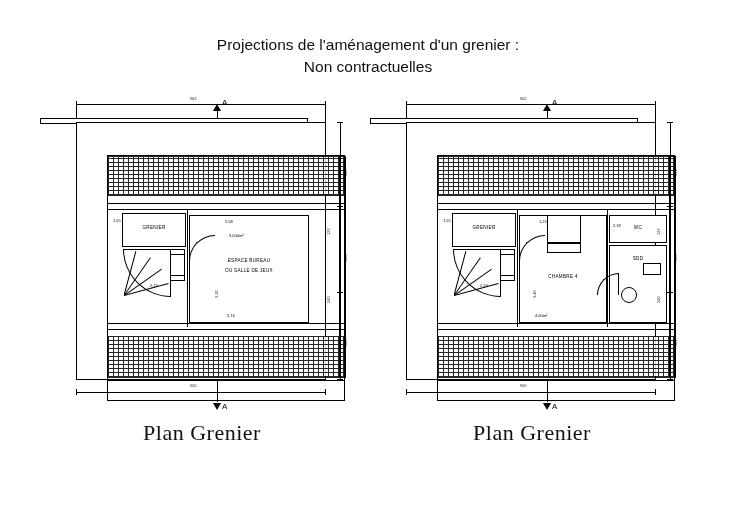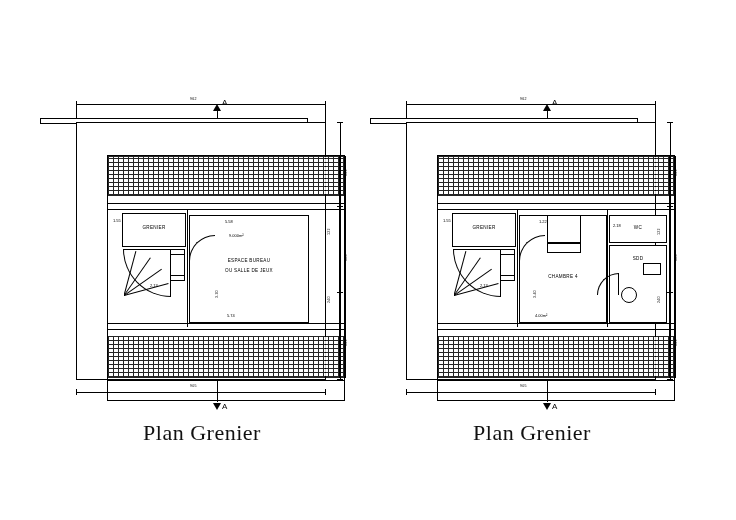--- a/index.html
+++ b/index.html
@@ -240,20 +240,24 @@
     color: #111;
   }
   .caption.left  { left: 52px; }
   .caption.right { left: 382px; }
 </style>
 </head>
 <body>
 
 <div class="page">
 
+  <div class="title-block">
+    <span class="title-line">Projections de l'aménagement d'un grenier :</span>
+    <span class="title-line">Non contractuelles</span>
+  </div>
 
   <div class="plan left">
 
     <div class="dimline h-dim" style="left:24px; top:8px; width:250px;"></div>
     <div class="tick" style="left:24px; top:5px;"></div>
     <div class="tick" style="left:273px; top:5px;"></div>
     <div class="dimtext" style="left:138px; top:1px;">962</div>
     <div class="dimline v-dim" style="left:24px; top:8px; height:22px;"></div>
     <div class="dimline v-dim" style="left:273px; top:8px; height:22px;"></div>
 

